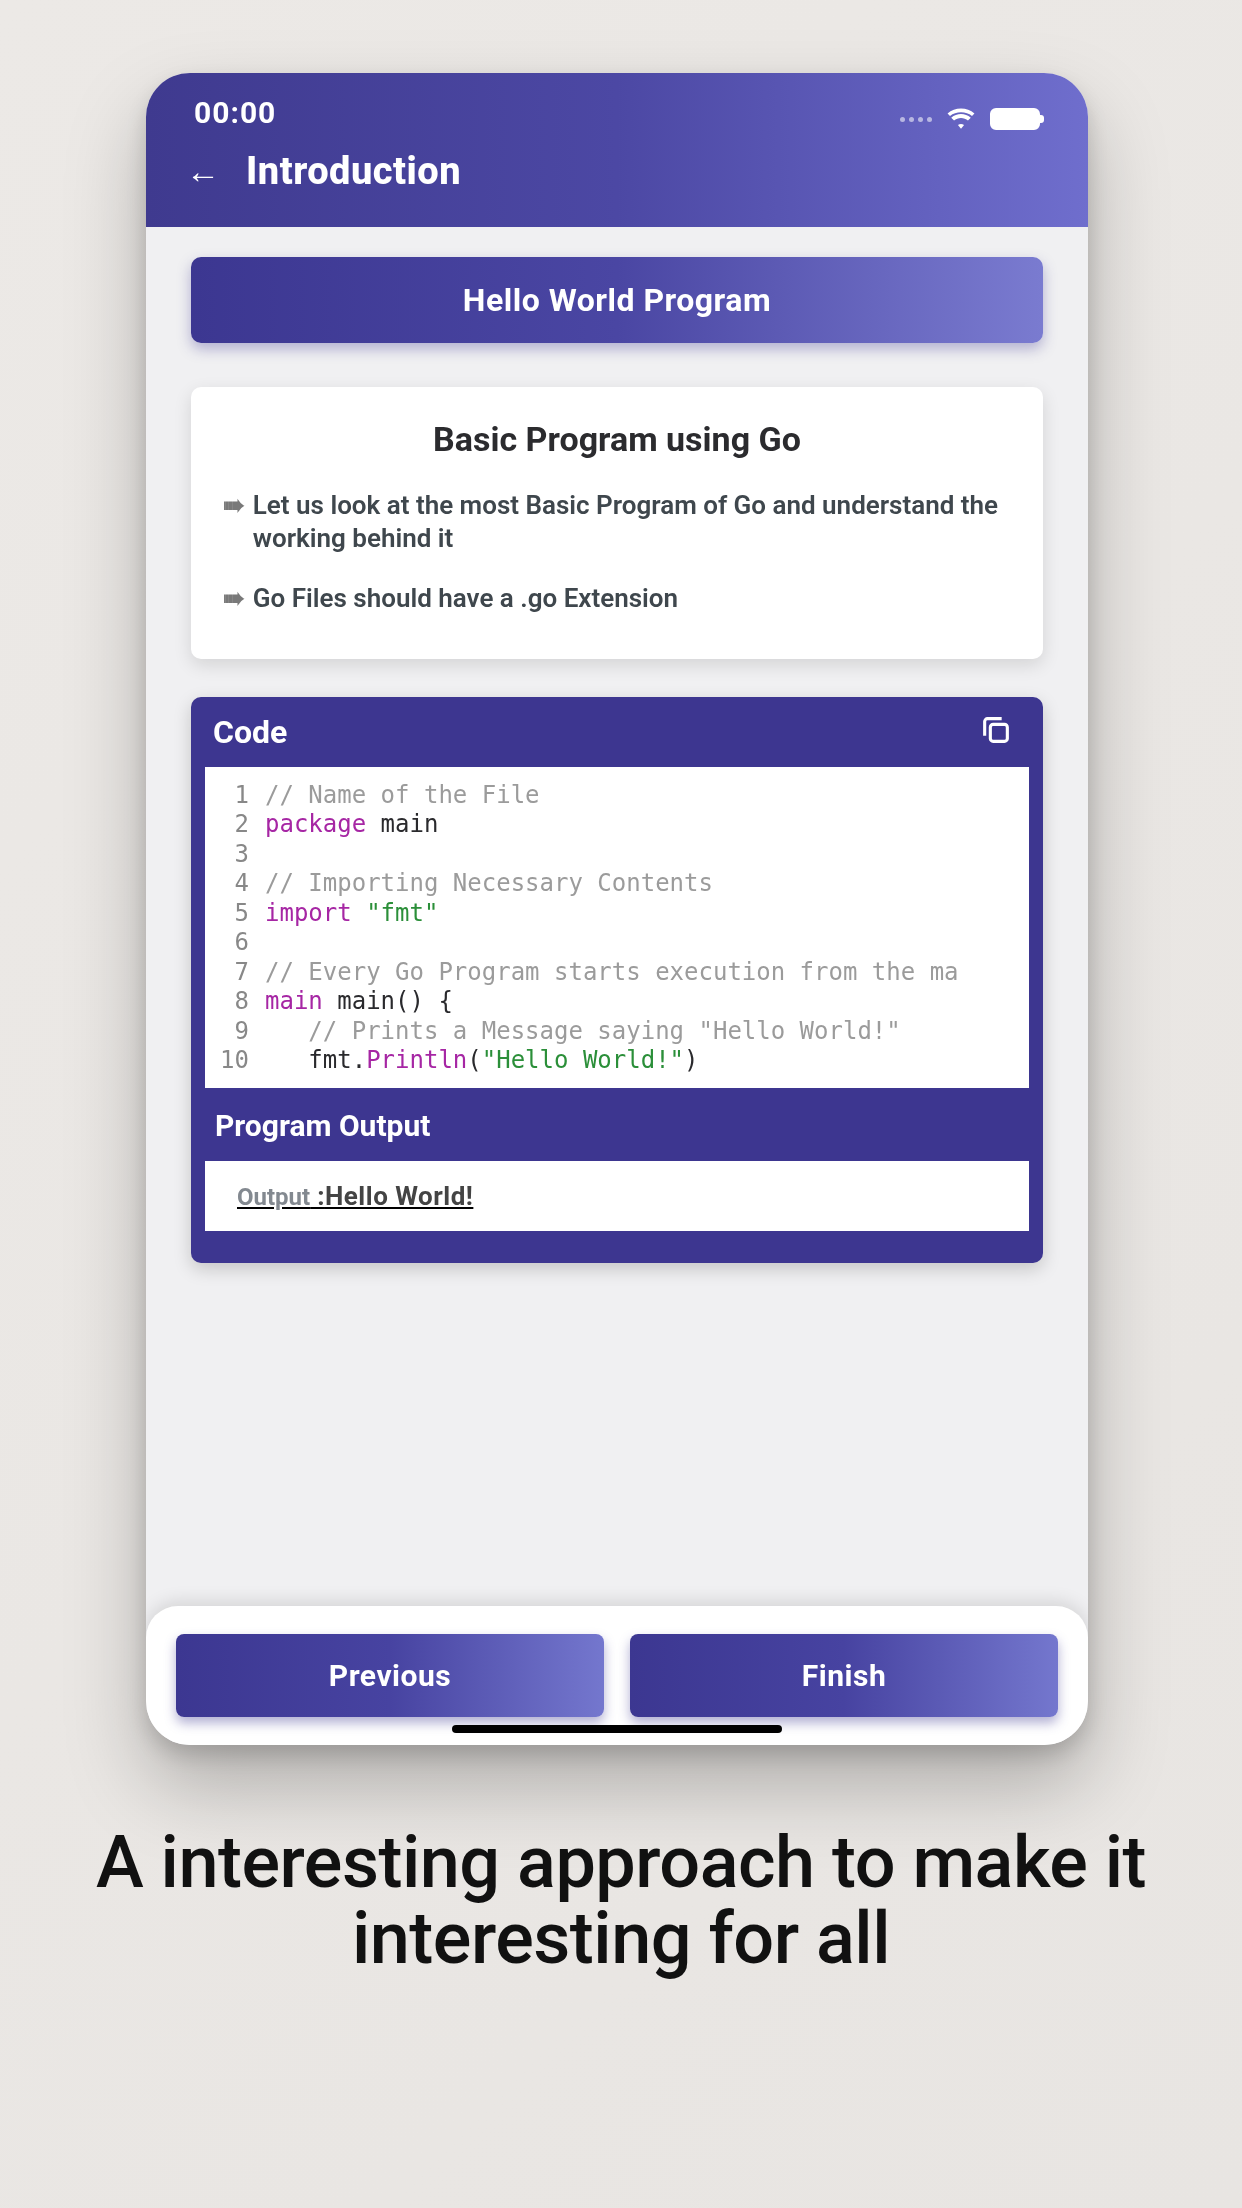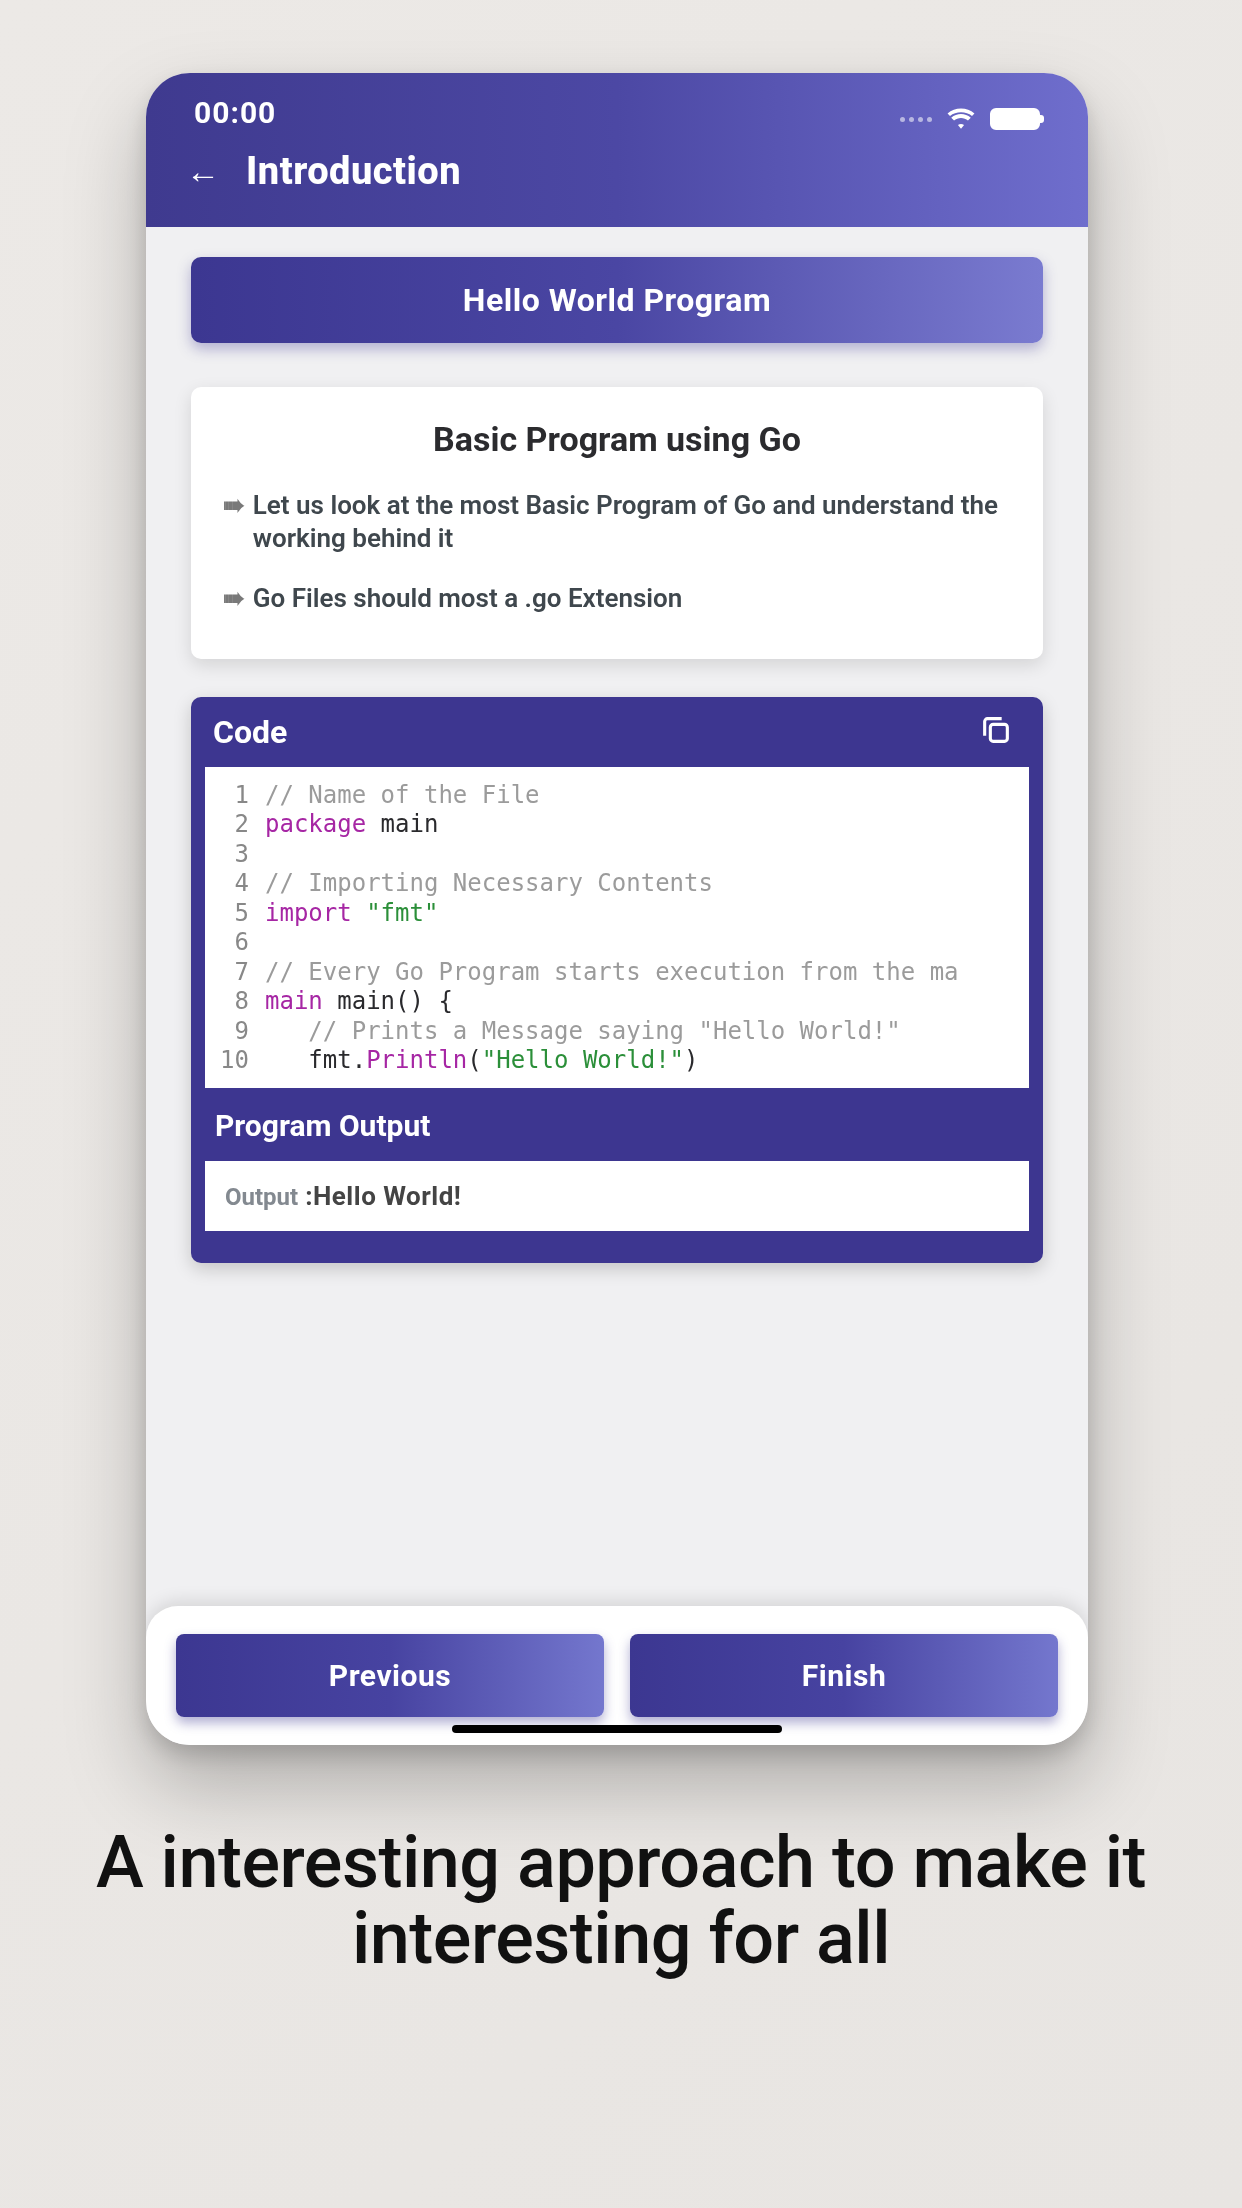--- a/index.html
+++ b/index.html
@@ -76,21 +76,21 @@
 .copy { cursor:pointer; }
 .code-body { background:#fff; margin:0 14px; padding: 14px 14px 12px 14px; font-size:24px; font-weight:500; font-family: "SF Mono", Menlo, Consolas, monospace; line-height:1.23; overflow:hidden; }
 .code-line { display:flex; }
 .ln { width:46px; text-align:right; padding-right:16px; color:#888; flex-shrink:0; }
 .lc { white-space:pre; color:#2a2a2d; }
 .cm { color:#9b9b9b; }
 .kw { color:#a626a4; }
 .str { color:#2b8f39; }
 .fn { color:#a626a4; }
 .output-title { color:#fff; font-size:30px; font-weight:700; padding: 20px 24px 18px 24px; }
-.output-body { background:#fff; margin:0 14px 32px 14px; padding: 20px 20px; font-size:26px; font-weight:700; }
+.output-body { background:#fff; margin:0 14px 32px 14px; padding: 20px 32px; font-size:26px; font-weight:700;text-decoration:underline; }
 .out-label { color:#838990; font-size:24px; }
 .out-val { color:#444; letter-spacing:.5px; }
 .bottom-nav {
   position:absolute; left:0; right:0; bottom:0; background:#fff;
   border-top-left-radius:32px; border-top-right-radius:32px;
   padding: 28px 30px 28px 30px;
   box-shadow: 0 -4px 18px rgba(0,0,0,.12);
 }
 .nav-buttons { display:flex; gap:26px; }
 .nav-btn {
@@ -141,21 +141,21 @@
 
     <div class="info-card">
       <div class="info-title">Basic Program using Go</div>
       <div class="info-body">
         <div class="bullet-row">
           <span class="bullet-arrow">➠</span>
           <span>Let us look at the most Basic Program of Go and understand the working behind it</span>
         </div>
         <div class="bullet-row">
           <span class="bullet-arrow">➠</span>
-          <span>Go Files should most a .go Extension</span>
+          <span>Go Files should have a .go Extension</span>
         </div>
       </div>
     </div>
 
     <div class="code-card">
       <div class="code-header">
         <span class="code-title">Code</span>
         <span class="copy">
           <svg width="34" height="34" viewBox="0 0 24 24" fill="none" stroke="#fff" stroke-width="2.2">
             <rect x="8" y="8" width="12" height="12" rx="2"></rect>

